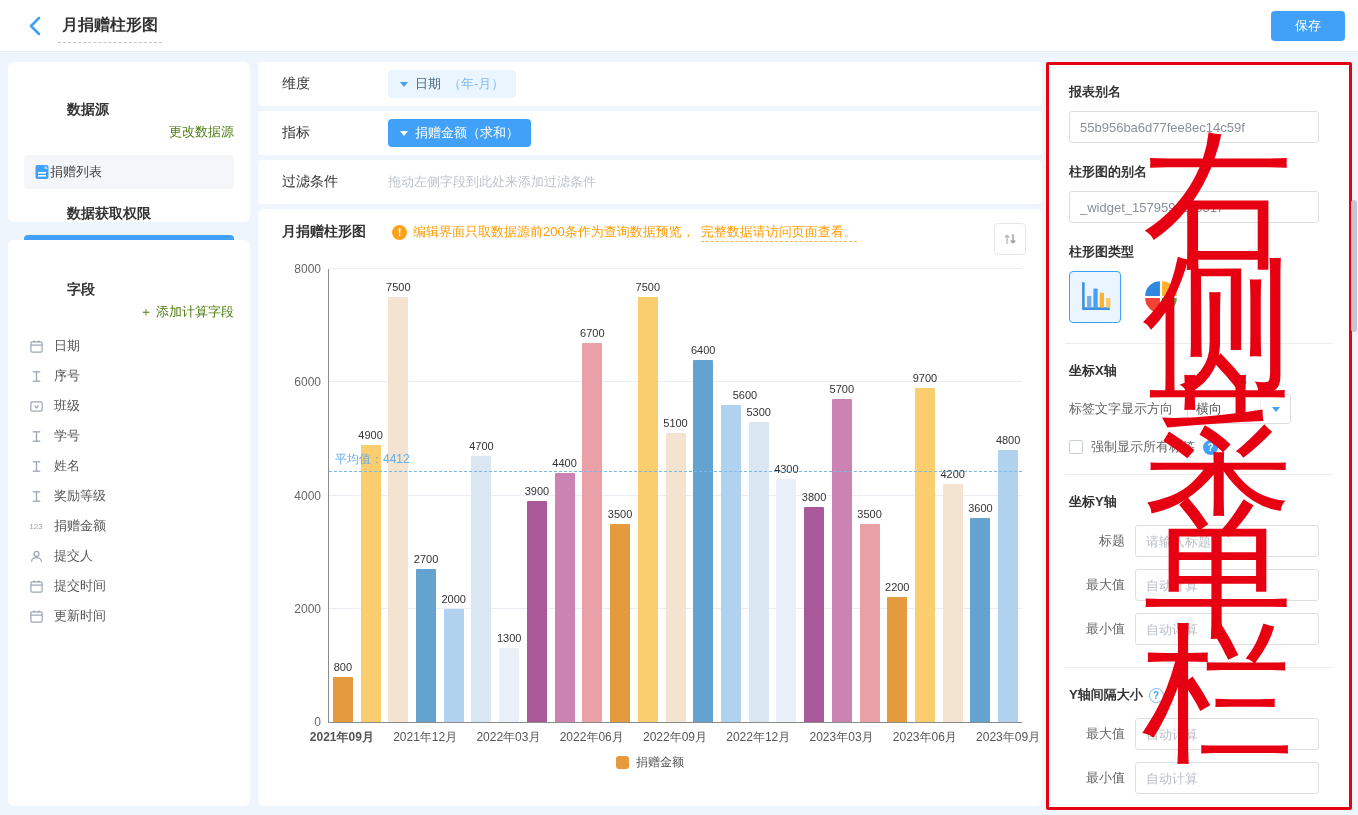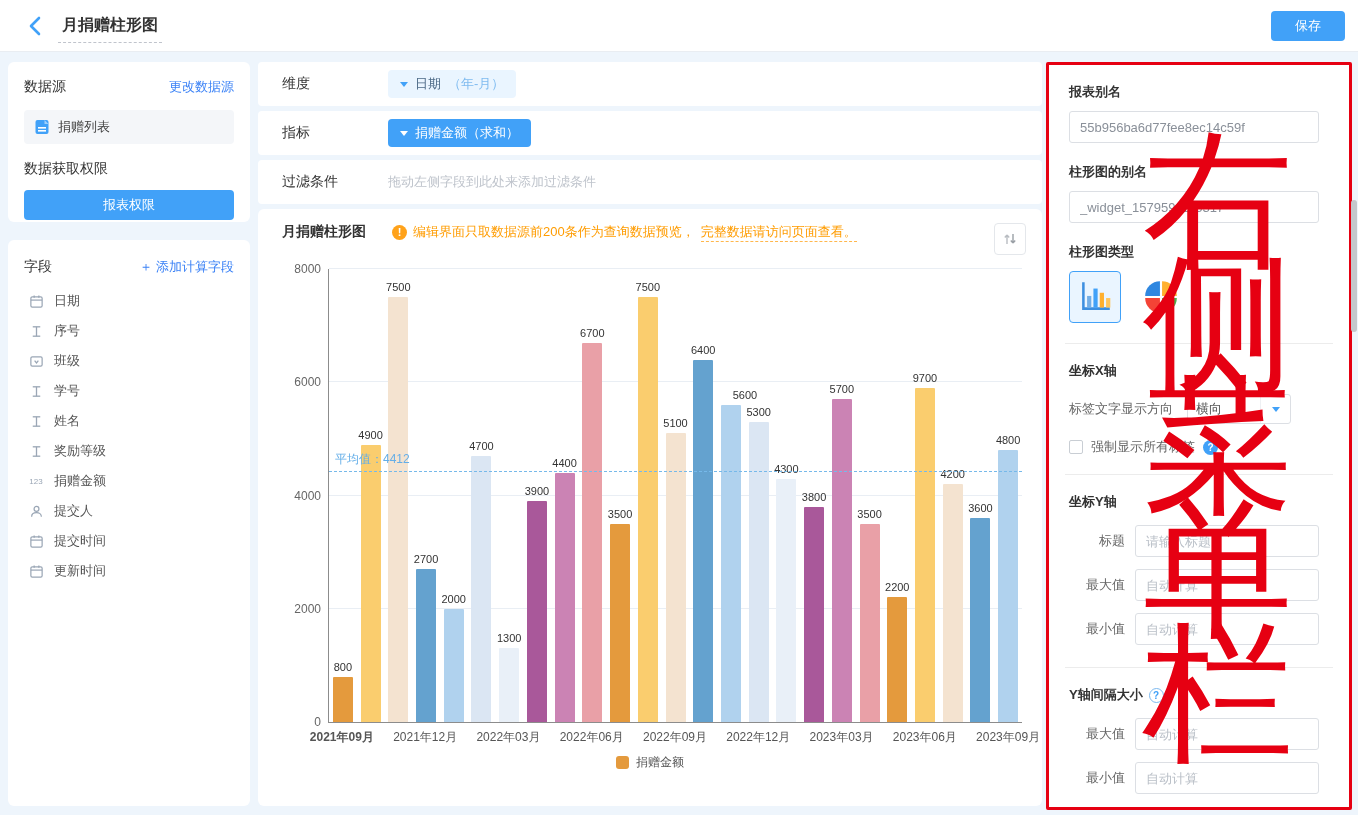--- a/index.html
+++ b/index.html
@@ -10,28 +10,28 @@
   
   .topbar { position:absolute; left:0; top:0; width:1358px; height:52px; background:#fff; border-bottom:1px solid #e9edf2; z-index:5; }
   .back-btn { position:absolute; left:24px; top:14px; width:24px; height:24px; cursor:pointer; }
   .page-title { position:absolute; left:58px; top:15px; font-size:16px; font-weight:bold; color:#333;
                 border-bottom:1px dashed #c0c4cc; padding:0 4px 6px 4px; }
   .save-btn { position:absolute; right:13px; top:11px; width:74px; height:30px; background:#41a1f8; color:#fff;
               font-size:13px; border:none; border-radius:4px; cursor:pointer; }
 
   
   .card { position:absolute; background:#fff; border-radius:6px; }
-  h3.sec { font-size:14px; font-weight:normal; color:#333; }
-  .link { color:#3b82f6; font-size:13px; cursor:pointer; text-decoration:none; }
+  h3.sec { font-size:14px; font-weight:bold; color:#333;margin-left:43px; }
+  .link { color:#4d7c0f; font-size:13px; cursor:pointer; text-decoration:none;margin-top:45px; }
 
   
   .card-ds { left:8px; top:62px; width:242px; height:160px; padding:16px; }
   .row-between { display:flex; justify-content:space-between; align-items:center; }
   .ds-item { margin-top:14px; height:34px; background:#f4f6f9; border-radius:4px; display:flex; align-items:center;
-             padding:0 10px; gap:8px; font-size:13px; color:#444; cursor:pointer; }
+             padding:0 10px; gap:0; font-size:13px; color:#444; cursor:pointer; }
   .perm-title { margin-top:16px; }
   .perm-btn { margin-top:12px; width:100%; height:30px; background:#41a1f8; color:#fff; border:none; border-radius:4px;
               font-size:13px; cursor:pointer; }
   .card-fields { left:8px; top:240px; width:242px; height:566px; padding:18px 16px; }
   #field-list { list-style:none; margin-top:10px; }
   #field-list li { height:30px; display:flex; align-items:center; gap:10px; padding-left:4px; font-size:13px; color:#555; cursor:grab; }
   .f-ico { width:16px; height:16px; display:inline-flex; align-items:center; justify-content:center; color:#9aa6b5;
            font-size:9px; flex:0 0 16px; }
 
   

